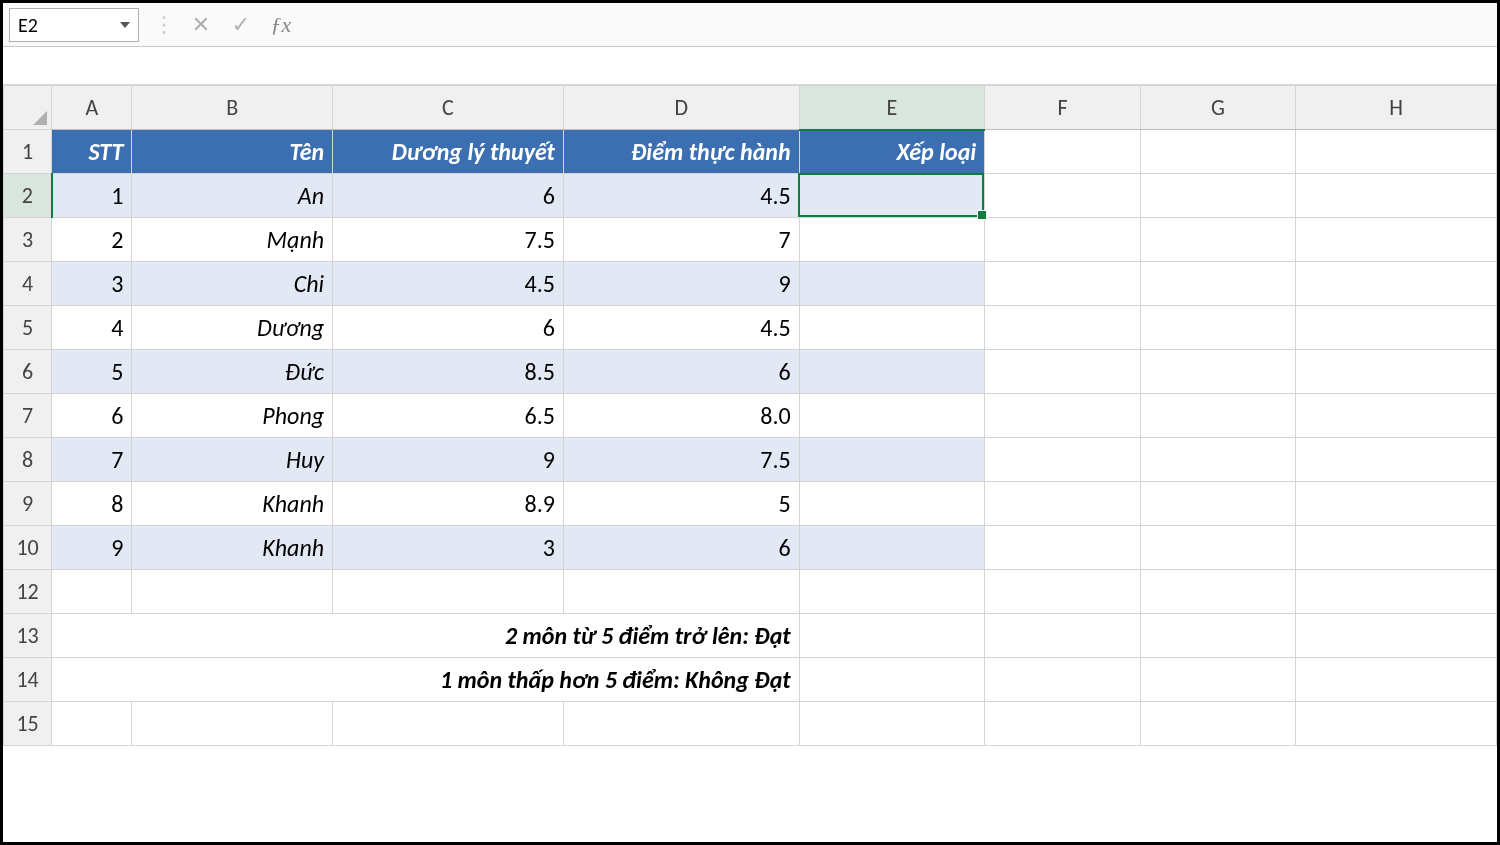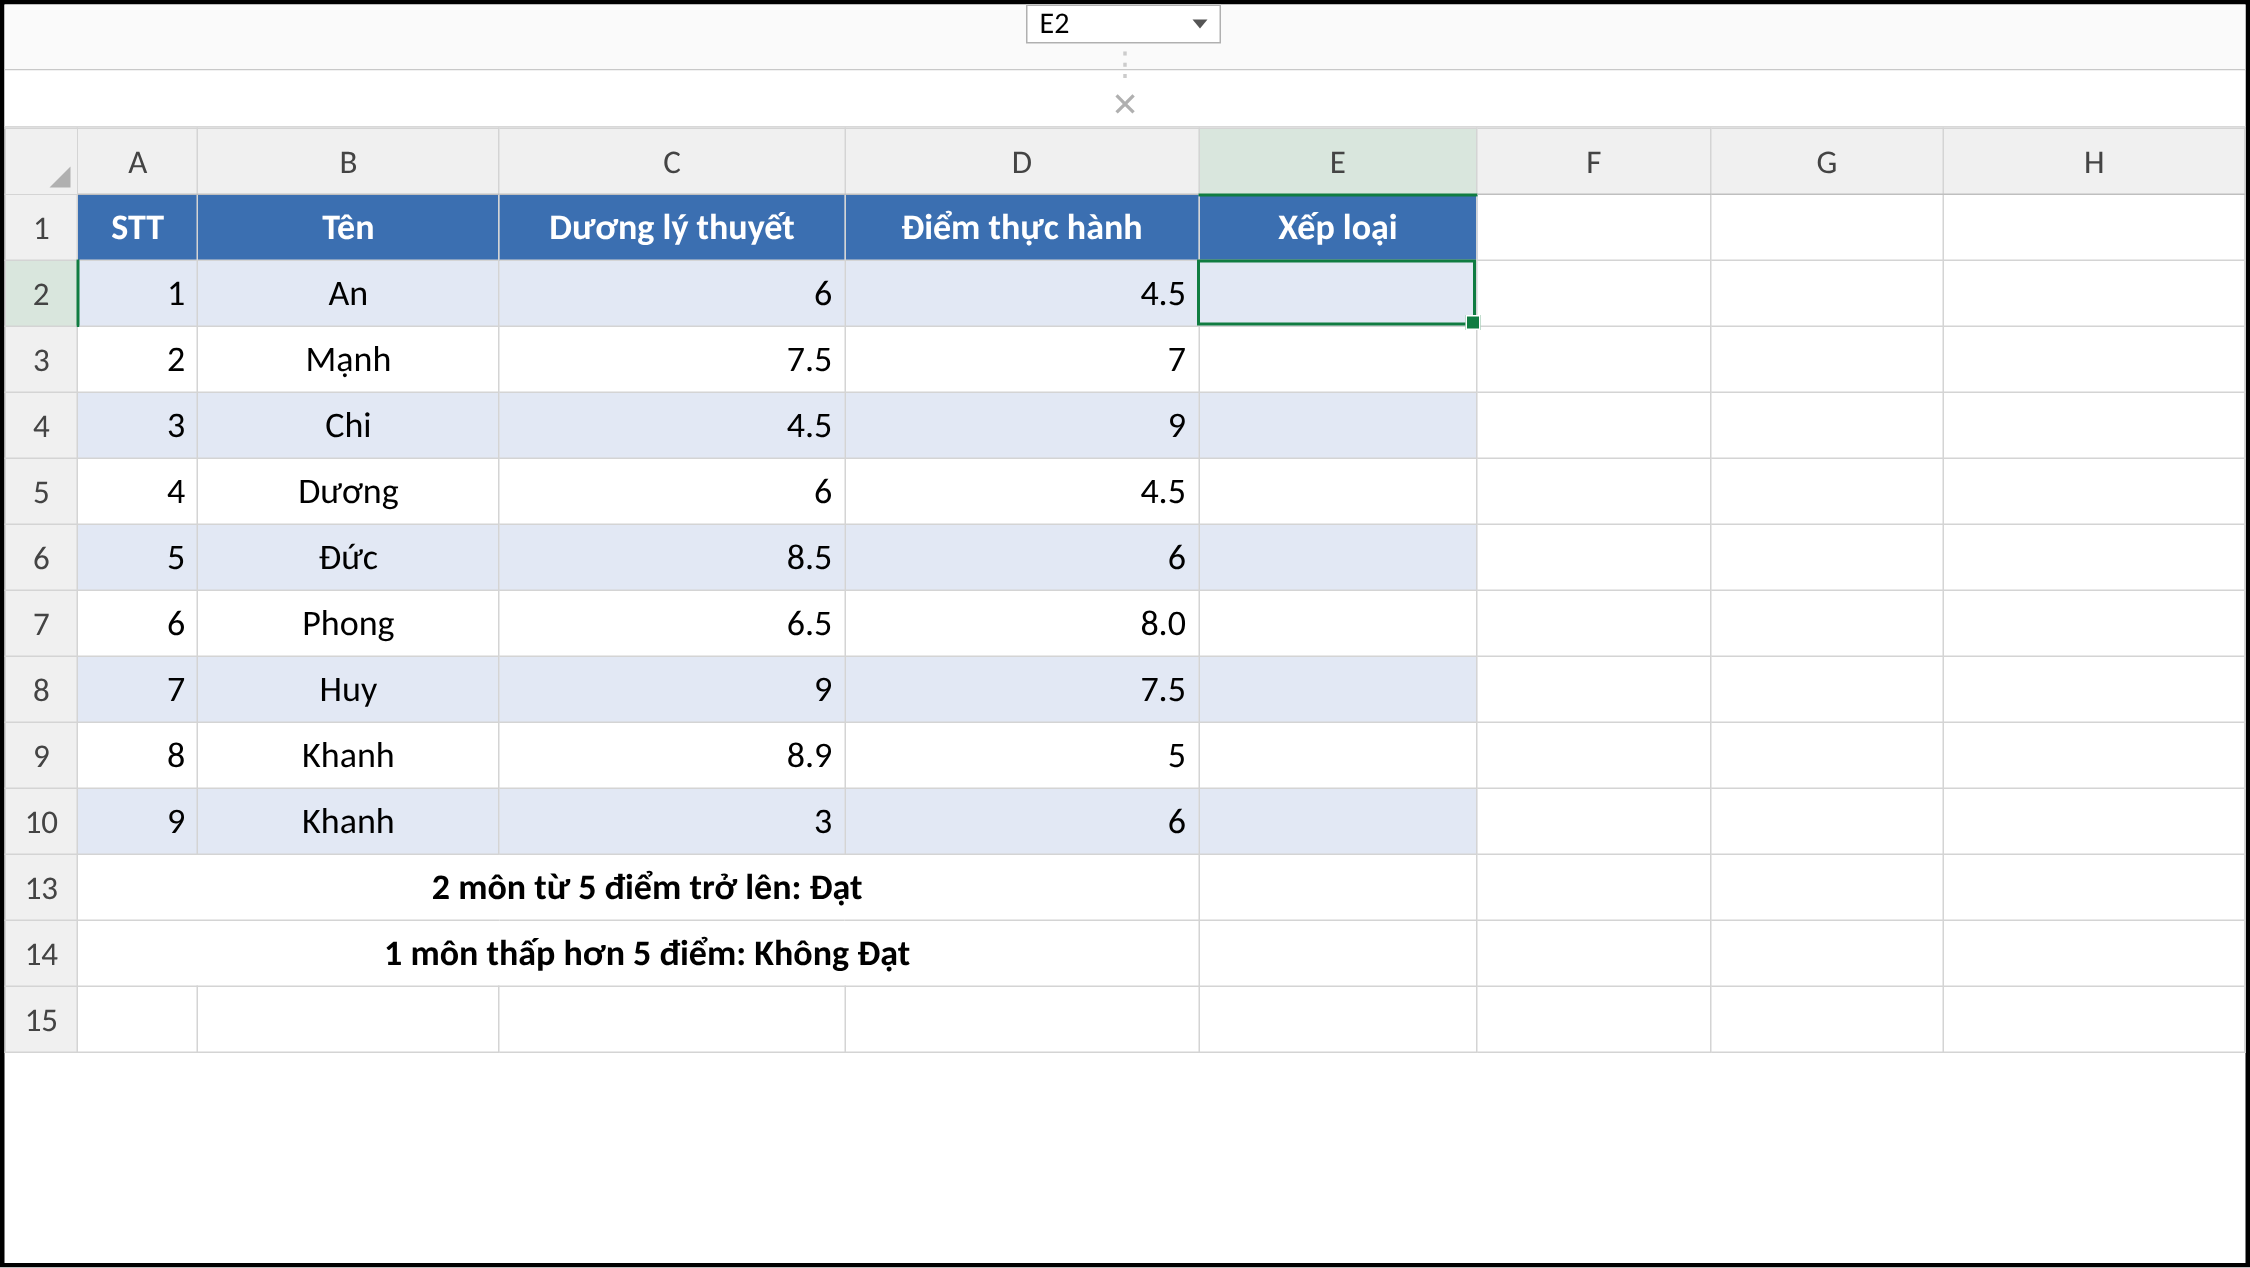--- a/index.html
+++ b/index.html
@@ -11,21 +11,20 @@
   }
   .app { border: 3px solid #000; width: 1500px; height: 845px; background: #fff; }
 
   
   .formula-bar {
     display: flex;
     align-items: center;
     height: 44px;
     border-bottom: 1px solid #c8c8c8;
     background: #fafafa;
-    flex-direction: column;
   }
   .name-box {
     width: 130px;
     height: 34px;
     margin: 0 8px 0 6px;
     border: 1px solid #b0b0b0;
     background: #fff;
     display: flex;
     align-items: center;
     justify-content: space-between;
@@ -96,21 +95,21 @@
   .grid th.rowhead.sel-row { background: #d9e6dd; border-right: 2px solid #107c41; }
 
   
   td.h {
     background: #3b6fb1;
     color: #fff;
     font-weight: bold;
   }
   td.band { background: #e2e8f4; }
   td.num { text-align: right; }
-  td.txt { text-align: center; }
+  td.txt { text-align: right; font-style: italic; }
   td.bold { font-weight: bold; padding-left: 20px; }
 
   
   .sel-cell {
     position: absolute;
     border: 2.5px solid #107c41;
     pointer-events: none;
   }
   .sel-cell::after{
     content:"";
@@ -283,20 +282,31 @@
           <td class="band num">9</td>
           <td class="band txt">Khanh</td>
           <td class="band num">3</td>
           <td class="band num">6</td>
           <td class="band txt"></td>
           <td></td>
             <td></td>
             <td></td>
         </tr>
 
+        <tr>
+          <th class="rowhead">12</th>
+          <td></td>
+            <td></td>
+            <td></td>
+            <td></td>
+            <td></td>
+            <td></td>
+            <td></td>
+            <td></td>
+        </tr>
 
         <tr>
           <th class="rowhead">13</th>
           <td class="txt bold" colspan="4">2 môn từ 5 điểm trở lên: Đạt</td>
           <td></td>
             <td></td>
             <td></td>
             <td></td>
         </tr>
         <tr>

